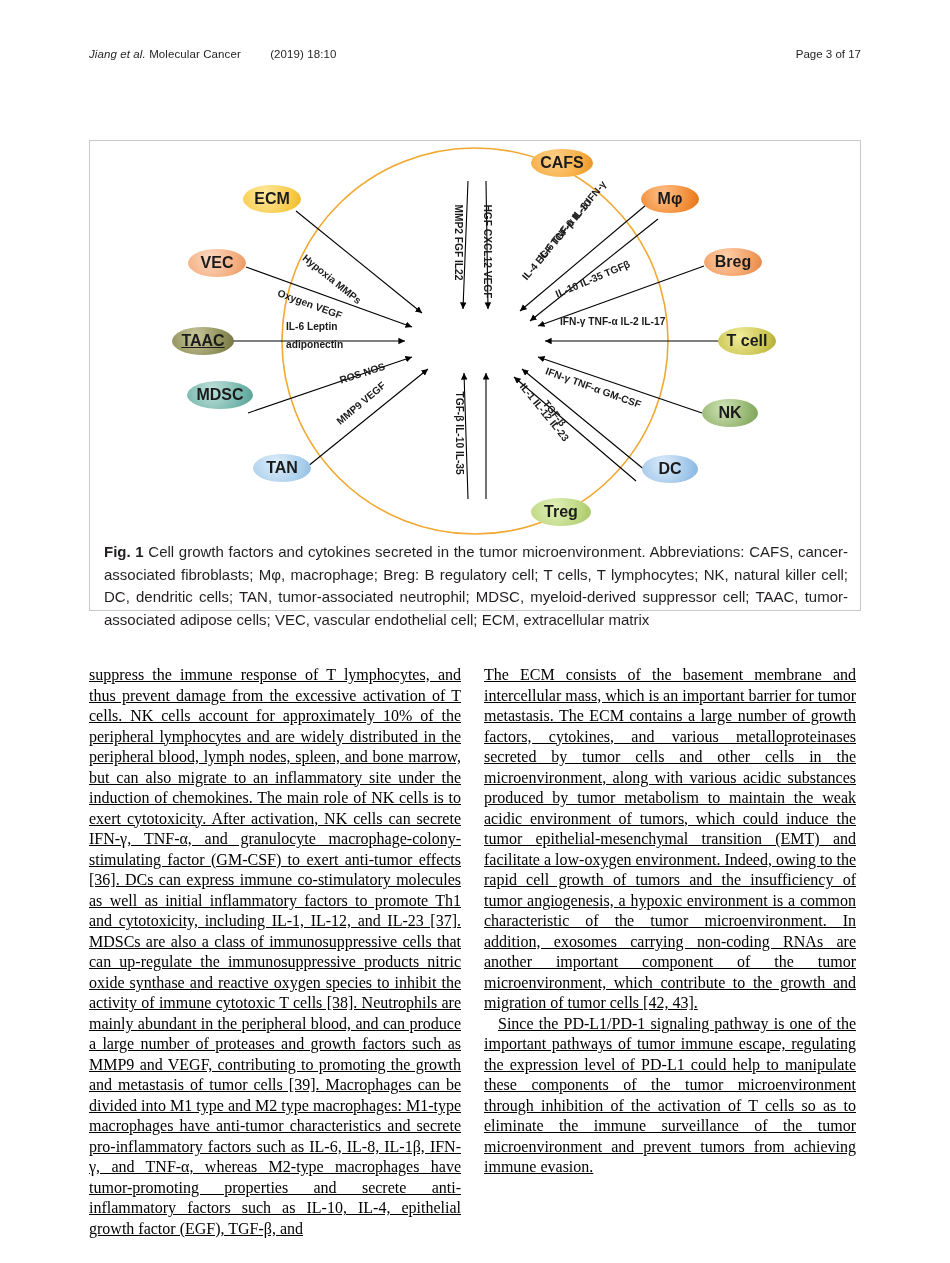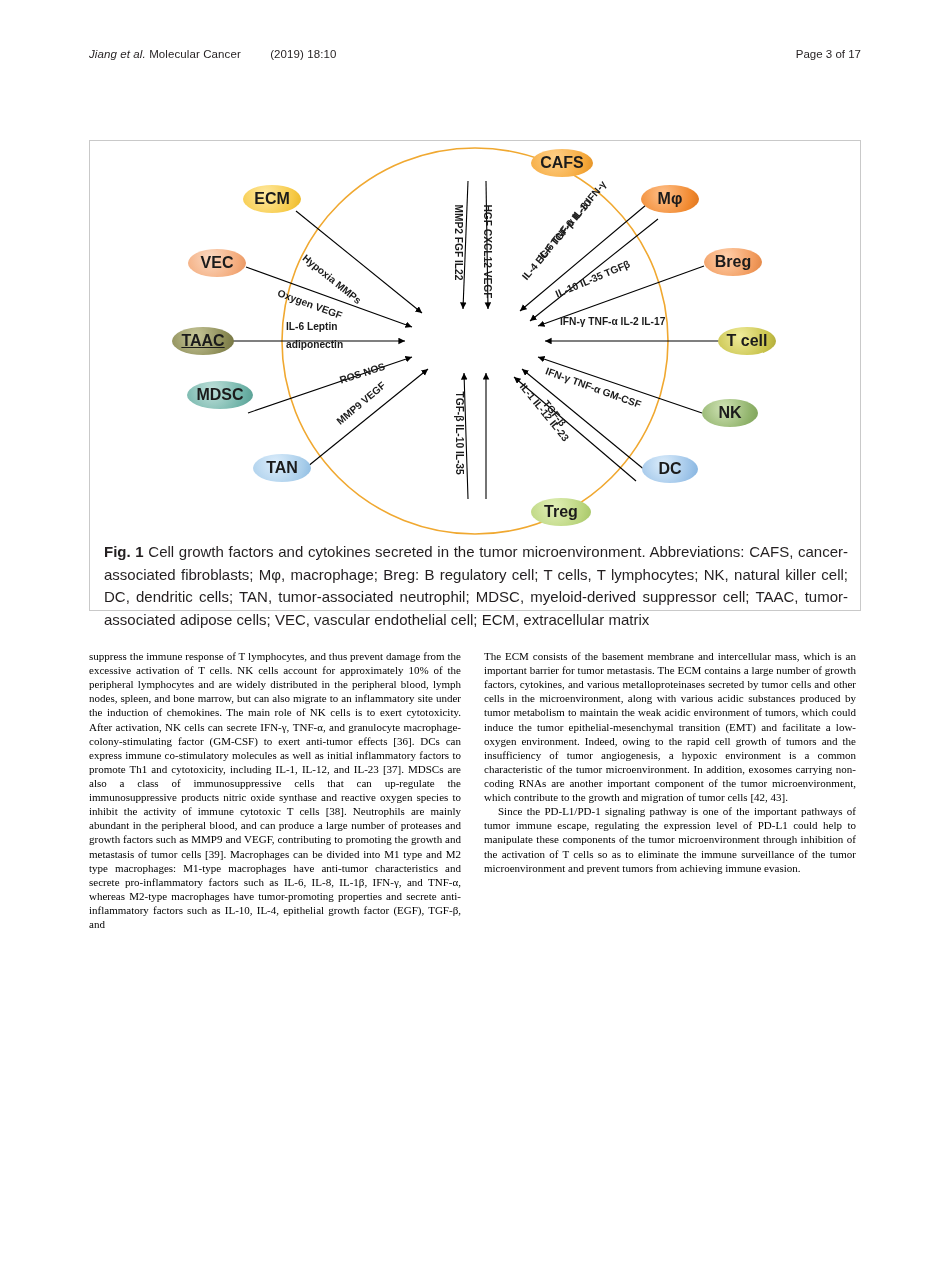--- a/index.html
+++ b/index.html
@@ -64,27 +64,28 @@
     font-size: 15px;
     line-height: 1.5;
     color: #231f20;
     text-align: justify;
   }
   .figcaption b { font-weight: bold; }
 
   
   .body-col {
     position: absolute;
-    top: 649px;
+    top: 665px;
     width: 372px;
-    font-size: 11px;
+    font-size: 16px;
     line-height: 1.283;
     text-align: justify;
     color: #000;
     hyphens: auto;
+    text-decoration: underline;
   }
   .col-left { left: 89px; }
   .col-right { left: 484px; }
   .body-col p { margin: 0; text-indent: 0; }
   .body-col p + p { text-indent: 14px; }
 
   
   .node {
     position: absolute;
     border-radius: 50%;

